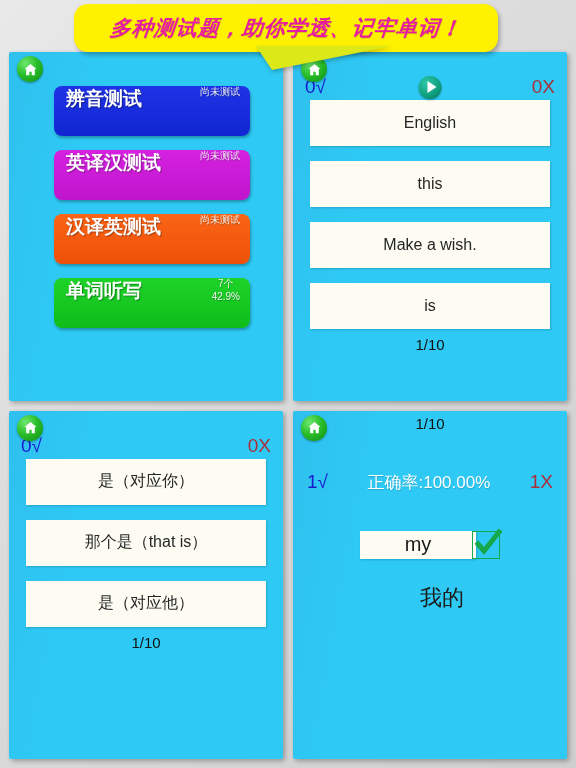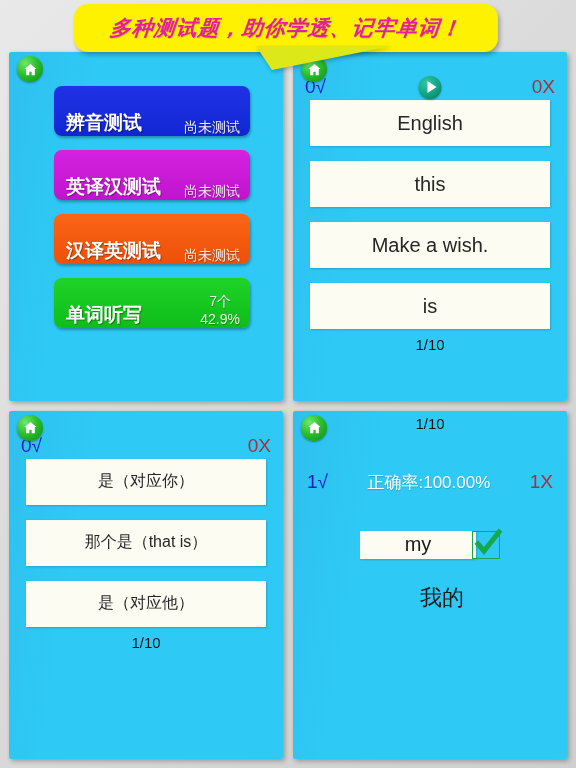--- a/index.html
+++ b/index.html
@@ -112,35 +112,35 @@
     left: 45px;
     top: 34px;
     width: 196px;
   }
   .menu-btn {
     position: relative;
     height: 50px;
     border-radius: 8px;
     margin-bottom: 14px;
     display: flex;
-    align-items: flex-end;
+    align-items: flex-start;
     padding: 0 10px 0 12px;
     box-sizing: border-box;
     box-shadow: 1px 2px 3px rgba(0,0,0,0.30);
   }
   .menu-btn .label {
     font-size: 19px;
     font-weight: bold;
     color: #FFFFFF;
     text-shadow: 1px 1px 1px rgba(0,0,0,0.35);
     flex: 0 0 auto;
   }
   .menu-btn .status {
     margin-left: auto;
-    font-size: 14px;
+    font-size: 10px;
     color: #F2F2F2;
     text-align: center;
     line-height: 1.25;
     white-space: pre-line;
     text-shadow: 0.5px 0.5px 1px rgba(0,0,0,0.3);
   }
   .mb-blue    { background: linear-gradient(180deg,#1F33E6 0%, #1126D2 100%); }
   .mb-magenta { background: linear-gradient(180deg,#D422E0 0%, #C014CC 100%); }
   .mb-orange  { background: linear-gradient(180deg,#FA6516 0%, #EE5008 100%); }
   .mb-green   { background: linear-gradient(180deg,#1ED328 0%, #0FBD19 100%); }
@@ -198,21 +198,21 @@
   .option-card {
     background: #FDFCF2;
     height: 46px;
     margin-bottom: 15px;
     display: flex;
     align-items: center;
     justify-content: center;
     box-shadow: 1px 1px 2px rgba(0,0,0,0.18);
   }
   .option-card span {
-    font-size: 20px;
+    font-size: 16px;
     color: #262626;
   }
   .option-card.cjk span { font-size: 16px; }
 
   .progress {
     text-align: center;
     font-size: 15px;
     color: #111111;
     margin-top: -8px;
   }

